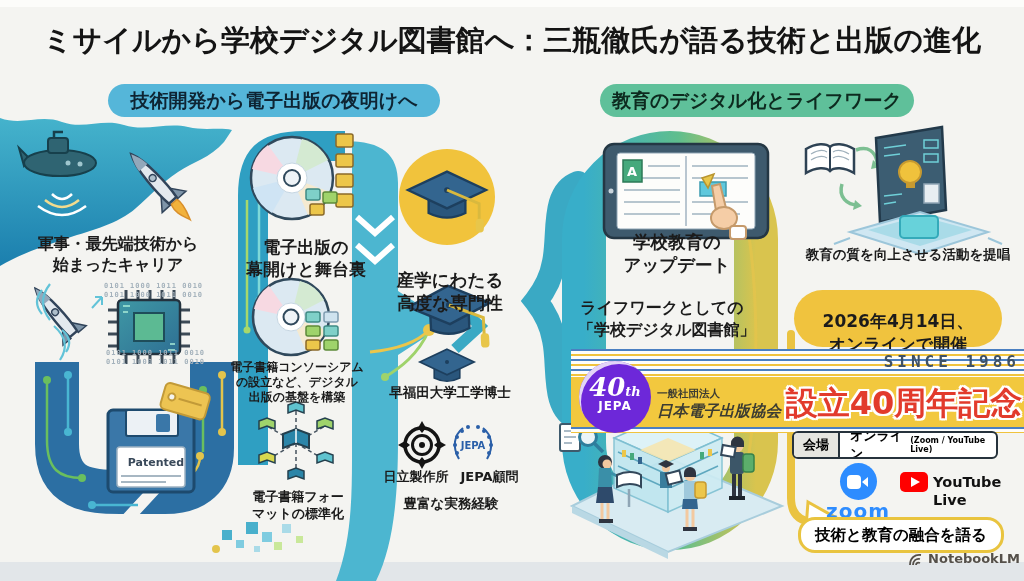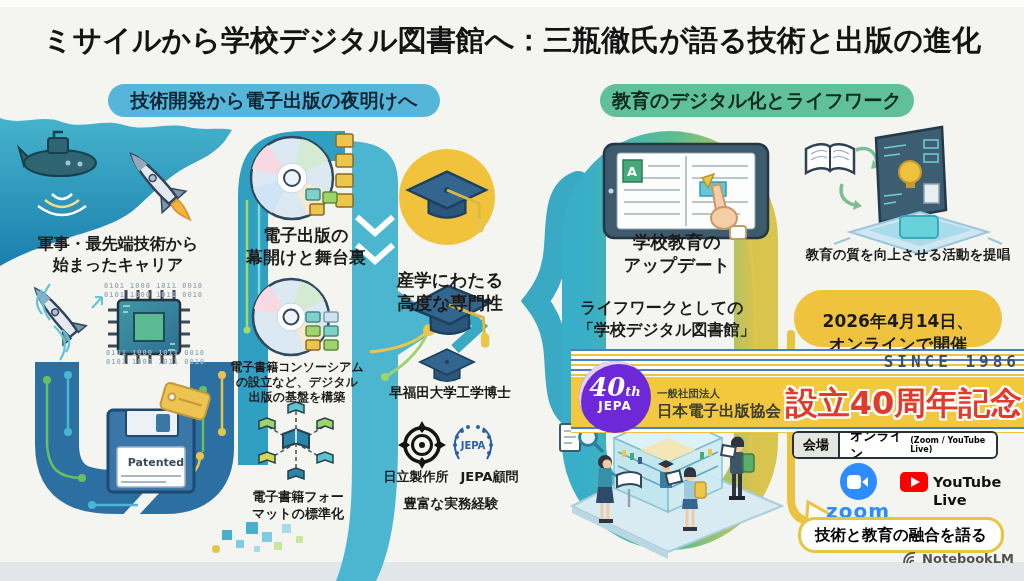--- a/index.html
+++ b/index.html
@@ -7,21 +7,21 @@
   #stage{position:relative;width:1024px;height:581px;background:#f4f4f1;overflow:hidden;}
   #bottom-strip{position:absolute;left:0;top:562px;width:1024px;height:19px;background:#e2e6e9;}
   #top-strip{position:absolute;left:0;top:0;width:1024px;height:7px;background:#fcfcfa;}
   #bg{position:absolute;left:0;top:0;z-index:1;}
   .txt{position:absolute;z-index:4;font-weight:900;color:#1b1b1b;text-align:center;line-height:1.3;white-space:nowrap;}
   #main-title{left:0;top:22px;width:1024px;font-size:29px;letter-spacing:0px;color:#141414;}
   .pill{position:absolute;z-index:4;font-weight:900;text-align:center;border-radius:18px;color:#0e2433;}
   #left-pill{left:108px;top:84px;width:332px;height:33px;line-height:33px;font-size:19px;background:#55b6d9;}
   #right-pill{left:600px;top:84px;width:314px;height:33px;line-height:33px;font-size:19px;background:#5fc09a;color:#0d2a1f;}
   #t-career{left:28px;top:234px;width:180px;font-size:16px;}
-  #t-epub-dawn{left:238px;top:224px;width:136px;font-size:17px;}
+  #t-epub-dawn{left:238px;top:236px;width:136px;font-size:17px;}
   #t-consortium{left:230px;top:360px;width:134px;font-size:12px;line-height:1.25;}
   #t-format{left:238px;top:489px;width:120px;font-size:13px;}
   #t-expertise{left:388px;top:269px;width:124px;font-size:17.5px;}
   #t-phd{left:378px;top:384px;width:144px;font-size:13.5px;}
   #t-orgs{left:384px;top:469px;width:134px;font-size:13px;display:flex;justify-content:center;gap:12px;}
   #t-experience{left:386px;top:495px;width:130px;font-size:13.5px;}
   #t-school{left:608px;top:231px;width:138px;font-size:17.5px;}
   #t-lifework{left:578px;top:297px;width:168px;font-size:16px;line-height:1.35;}
   #t-quality{left:798px;top:246px;width:220px;font-size:13.5px;}
   .binary{position:absolute;z-index:2;font-family:"DejaVu Sans Mono",monospace;font-size:7px;font-weight:700;color:#a4b2bc;letter-spacing:1px;}
@@ -33,36 +33,36 @@
   #stripes-top{top:0;height:28px;}
   #stripes-bottom{top:78px;height:6px;}
   #yellow-band{position:absolute;left:0;top:28px;width:453px;height:50px;background:#f2c83e;}
   #since{position:absolute;right:4px;top:3px;font-family:"DejaVu Sans Mono",monospace;font-weight:700;font-size:16px;letter-spacing:4px;color:#3e5166;}
   #badge{position:absolute;left:8px;top:12px;width:72px;height:72px;border-radius:50%;background:#6d28d9;color:#fff;text-align:center;box-shadow:inset 4px 5px 0 -2px rgba(255,255,255,.8);}
   #badge-40{font-family:"DejaVu Serif",serif;font-style:italic;font-size:26px;font-weight:700;line-height:1;display:inline-block;margin-top:13px;}
   #badge-th{font-family:"DejaVu Serif",serif;font-style:italic;font-size:13px;font-weight:700;}
   #badge-jepa{font-size:12px;font-weight:900;letter-spacing:1px;line-height:1.1;}
   #org{position:absolute;left:86px;top:38px;text-align:left;color:#3c3c32;}
   #org-small{font-size:10.5px;font-weight:800;}
-  #org-name{font-size:15.5px;font-weight:900;}
+  #org-name{font-size:15.5px;font-weight:900;font-style:italic;}
   #anniv{position:absolute;left:214px;top:33px;width:238px;text-align:center;font-size:32px;font-weight:900;color:#e23b2c;letter-spacing:0px;white-space:nowrap;
      text-shadow:-2px -2px 0 #fff,2px -2px 0 #fff,-2px 2px 0 #fff,2px 2px 0 #fff,0 -2px 0 #fff,0 2px 0 #fff,-2px 0 0 #fff,2px 0 0 #fff;}
   #venue{position:absolute;z-index:6;left:792px;top:431px;width:202px;height:24px;background:#fff;border:2.5px solid #26323c;border-radius:6px;display:flex;overflow:hidden;}
   #venue-label{width:44px;background:#e6e6e1;border-right:2.5px solid #26323c;font-size:13px;font-weight:900;text-align:center;line-height:24px;}
   #venue-value{flex:1;display:flex;align-items:center;justify-content:center;gap:3px;font-size:13px;font-weight:900;padding-left:10px;}
   #venue-note{font-size:8px;font-weight:800;}
   #zoom-block{position:absolute;z-index:6;left:826px;top:463px;width:64px;text-align:center;}
   #zoom-circle{width:37px;height:37px;margin:0 auto;border-radius:50%;background:#2d8cff;display:flex;align-items:center;justify-content:center;}
   #zoom-word{color:#2d8cff;font-size:20px;font-weight:800;letter-spacing:1px;line-height:1.1;}
   #yt-block{position:absolute;z-index:6;left:900px;top:472px;}
   #yt-row{display:flex;align-items:center;gap:5px;}
   #yt-name{font-size:14.5px;font-weight:900;color:#111;}
   #yt-live{font-size:14.5px;font-weight:700;color:#111;margin-left:33px;}
   #bubble{position:absolute;z-index:6;left:798px;top:517px;width:200px;height:30px;background:#fff;border:3px solid #e9c43f;border-radius:17px;text-align:center;font-size:15.5px;font-weight:900;line-height:30px;}
-  #watermark{position:absolute;z-index:6;right:10px;top:551px;display:flex;align-items:flex-start;gap:4px;color:#55504a;font-size:13px;font-weight:700;}
+  #watermark{position:absolute;z-index:6;right:4px;top:551px;display:flex;align-items:flex-end;gap:4px;color:#55504a;font-size:13px;font-weight:700;}
 </style>
 </head>
 <body>
 
 <div id="stage">
   <div id="top-strip"></div>
   <div id="bottom-strip"></div>
 
   <svg id="bg" width="1024" height="581" viewBox="0 0 1024 581">
     <defs>

